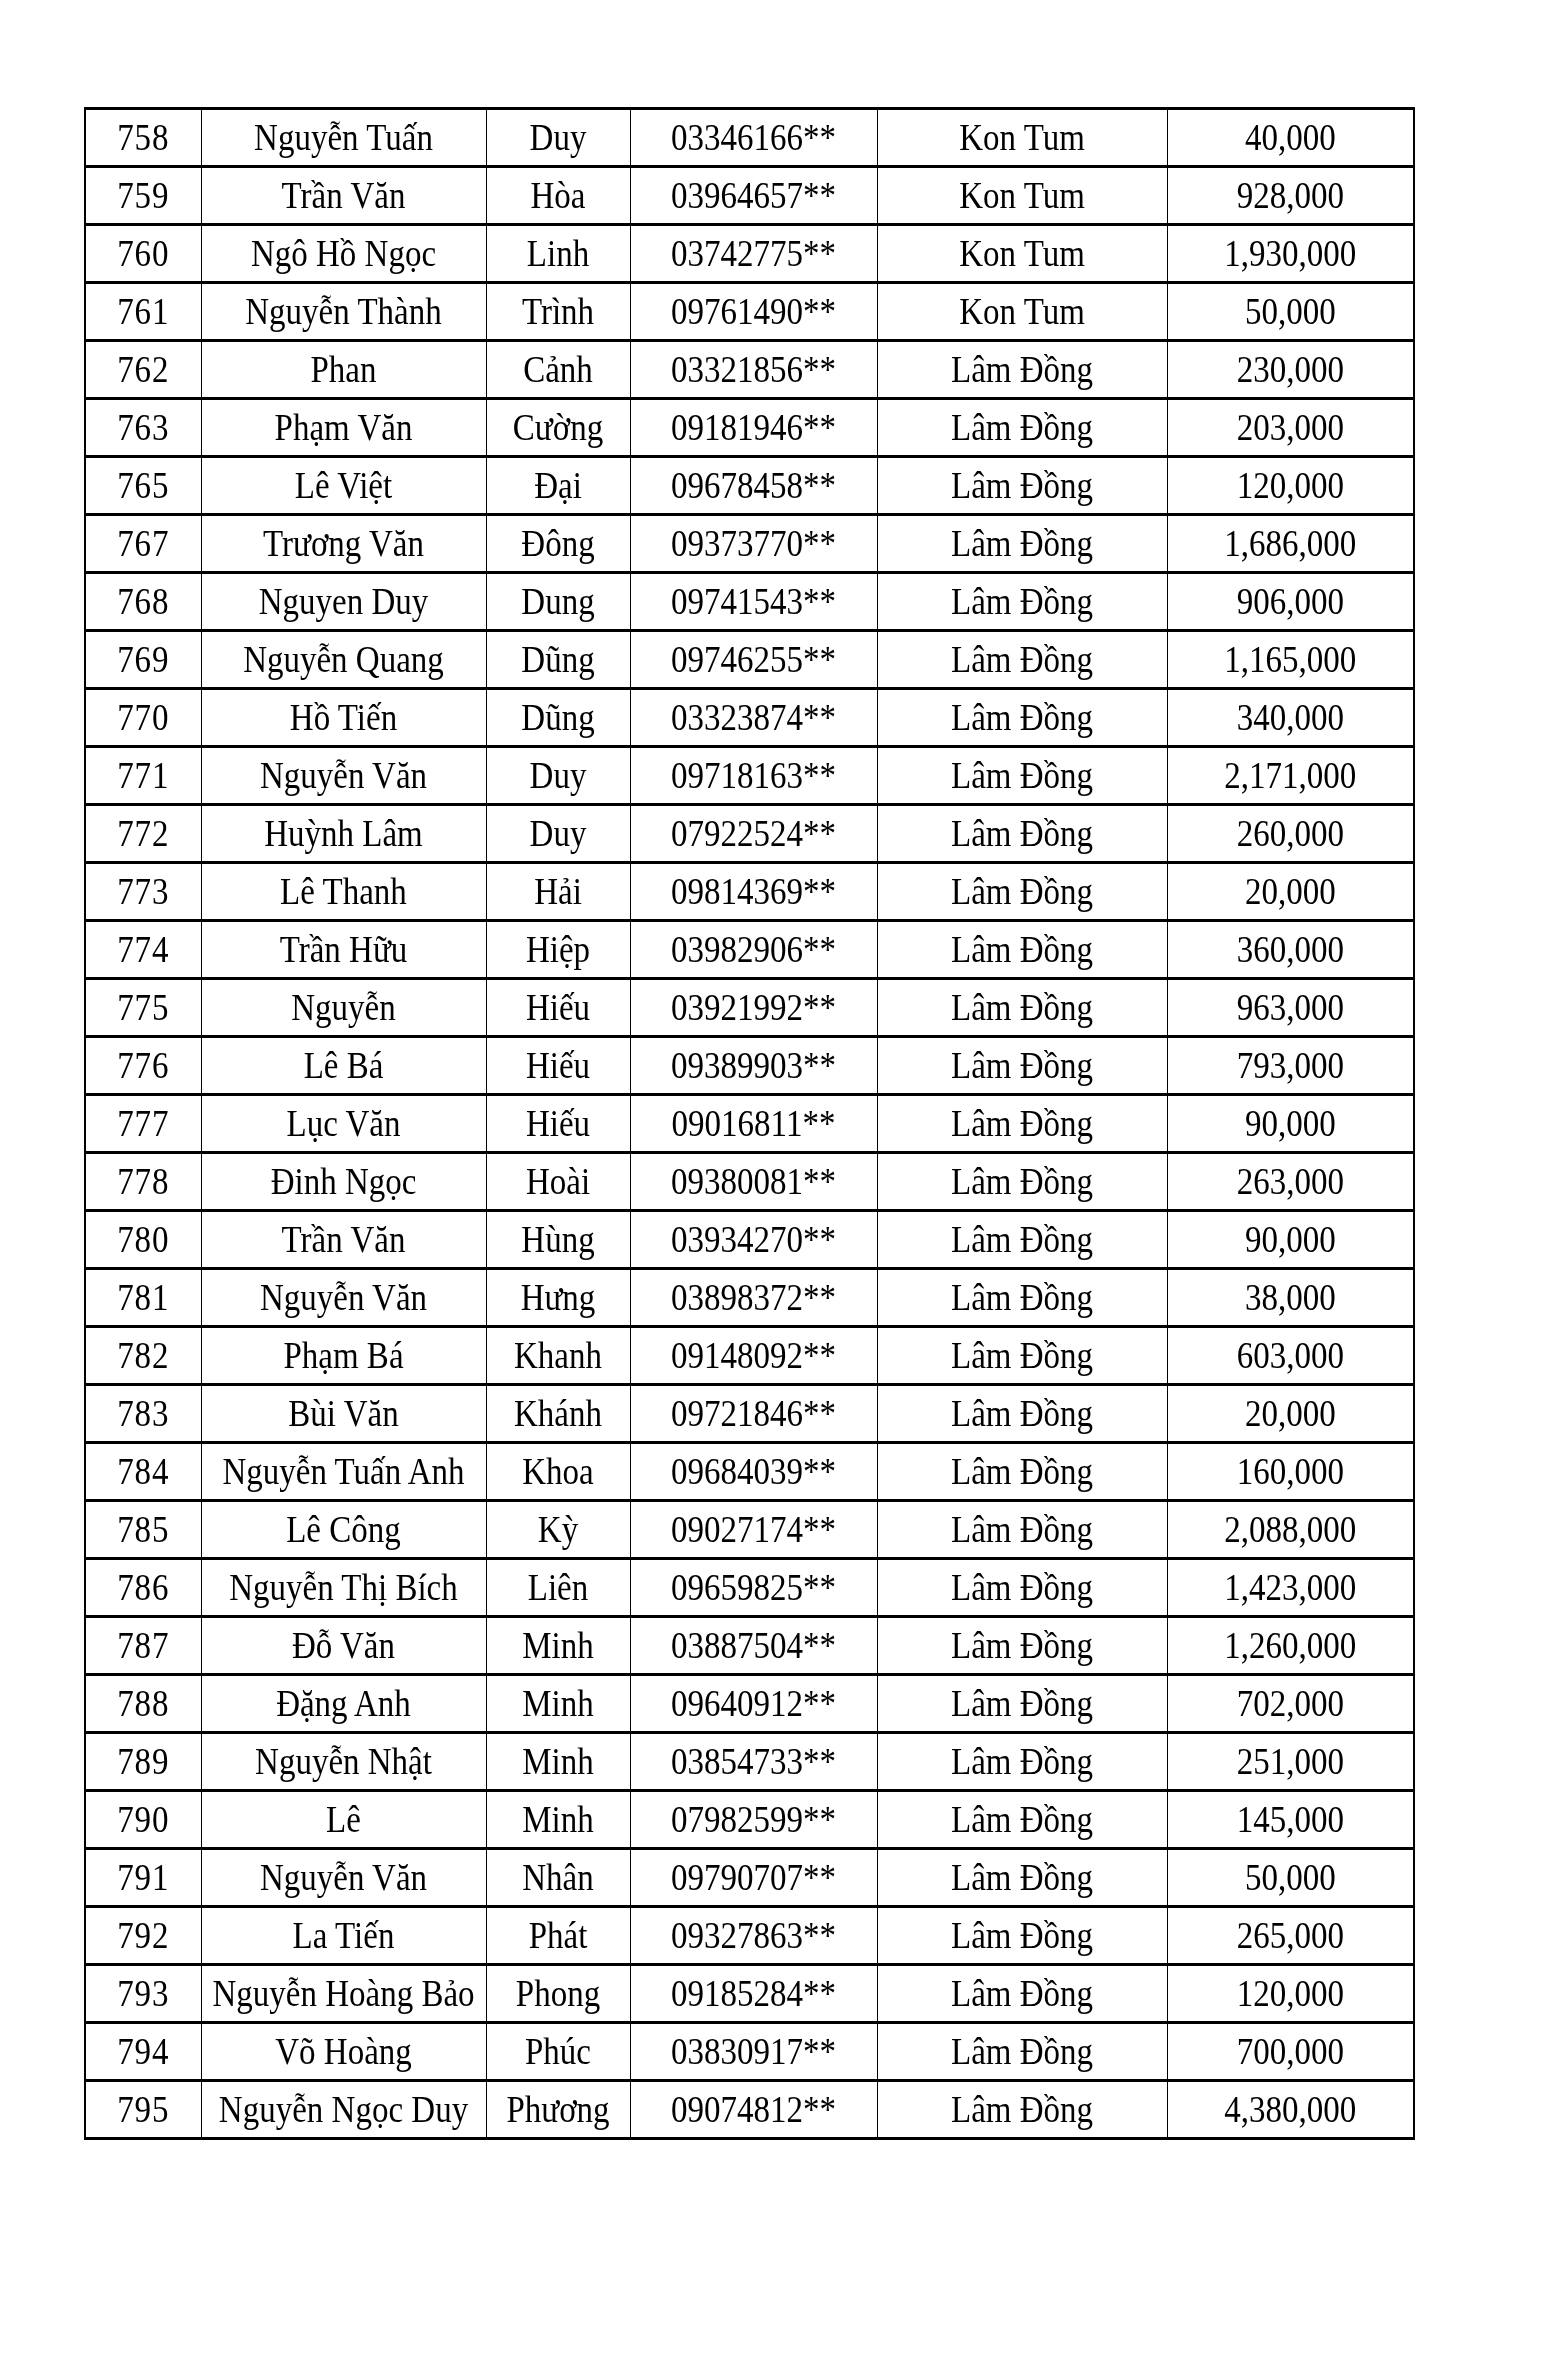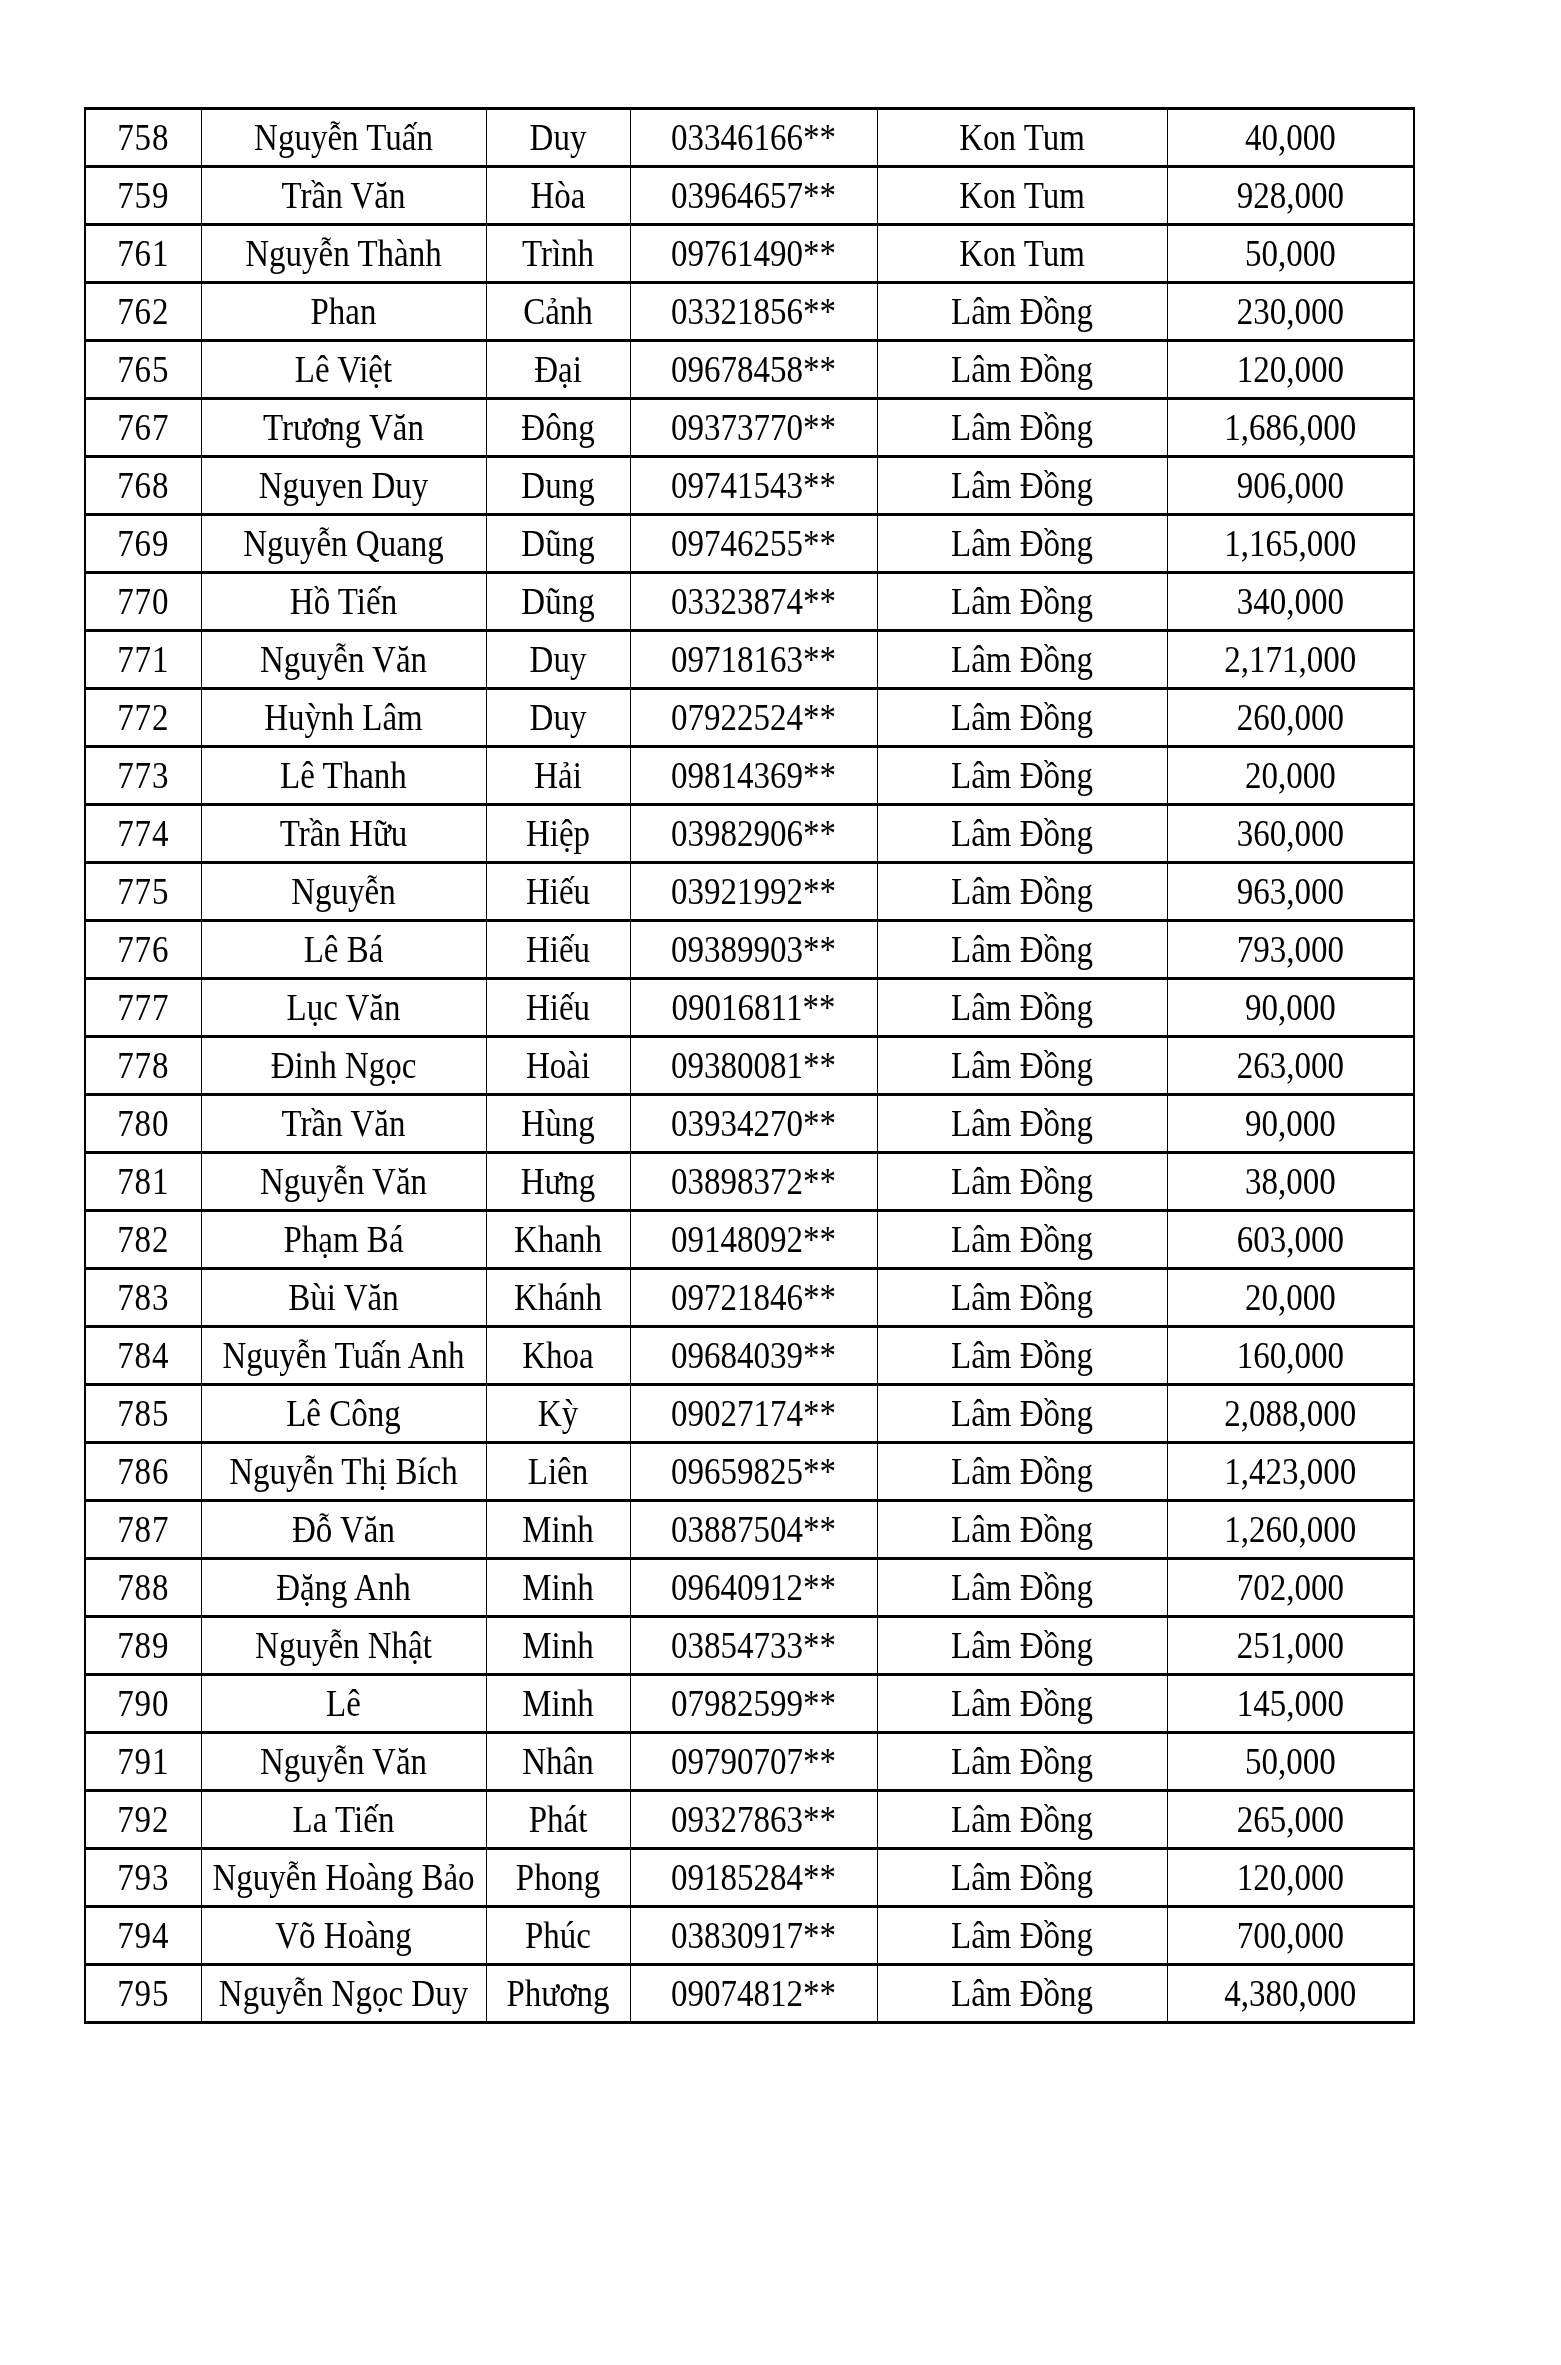--- a/index.html
+++ b/index.html
@@ -87,39 +87,55 @@
 
   <tr>
     <td class="c-stt"><span class="t">759</span></td>
     <td class="c-name"><span class="t">Trần Văn</span></td>
     <td class="c-given"><span class="t">Hòa</span></td>
     <td class="c-phone"><span class="t">03964657**</span></td>
     <td class="c-prov"><span class="t">Kon Tum</span></td>
     <td class="c-amt"><span class="t">928,000</span></td>
   </tr>
 
+  <tr>
+    <td class="c-stt"><span class="t">760</span></td>
+    <td class="c-name"><span class="t">Ngô Hồ Ngọc</span></td>
+    <td class="c-given"><span class="t">Linh</span></td>
+    <td class="c-phone"><span class="t">03742775**</span></td>
+    <td class="c-prov"><span class="t">Kon Tum</span></td>
+    <td class="c-amt"><span class="t">1,930,000</span></td>
+  </tr>
 
   <tr>
     <td class="c-stt"><span class="t">761</span></td>
     <td class="c-name"><span class="t">Nguyễn Thành</span></td>
     <td class="c-given"><span class="t">Trình</span></td>
     <td class="c-phone"><span class="t">09761490**</span></td>
     <td class="c-prov"><span class="t">Kon Tum</span></td>
     <td class="c-amt"><span class="t">50,000</span></td>
   </tr>
 
   <tr>
     <td class="c-stt"><span class="t">762</span></td>
     <td class="c-name"><span class="t">Phan</span></td>
     <td class="c-given"><span class="t">Cảnh</span></td>
     <td class="c-phone"><span class="t">03321856**</span></td>
     <td class="c-prov"><span class="t">Lâm Đồng</span></td>
     <td class="c-amt"><span class="t">230,000</span></td>
   </tr>
 
+  <tr>
+    <td class="c-stt"><span class="t">763</span></td>
+    <td class="c-name"><span class="t">Phạm Văn</span></td>
+    <td class="c-given"><span class="t">Cường</span></td>
+    <td class="c-phone"><span class="t">09181946**</span></td>
+    <td class="c-prov"><span class="t">Lâm Đồng</span></td>
+    <td class="c-amt"><span class="t">203,000</span></td>
+  </tr>
 
 
   <tr>
     <td class="c-stt"><span class="t">765</span></td>
     <td class="c-name"><span class="t">Lê Việt</span></td>
     <td class="c-given"><span class="t">Đại</span></td>
     <td class="c-phone"><span class="t">09678458**</span></td>
     <td class="c-prov"><span class="t">Lâm Đồng</span></td>
     <td class="c-amt"><span class="t">120,000</span></td>
   </tr>

